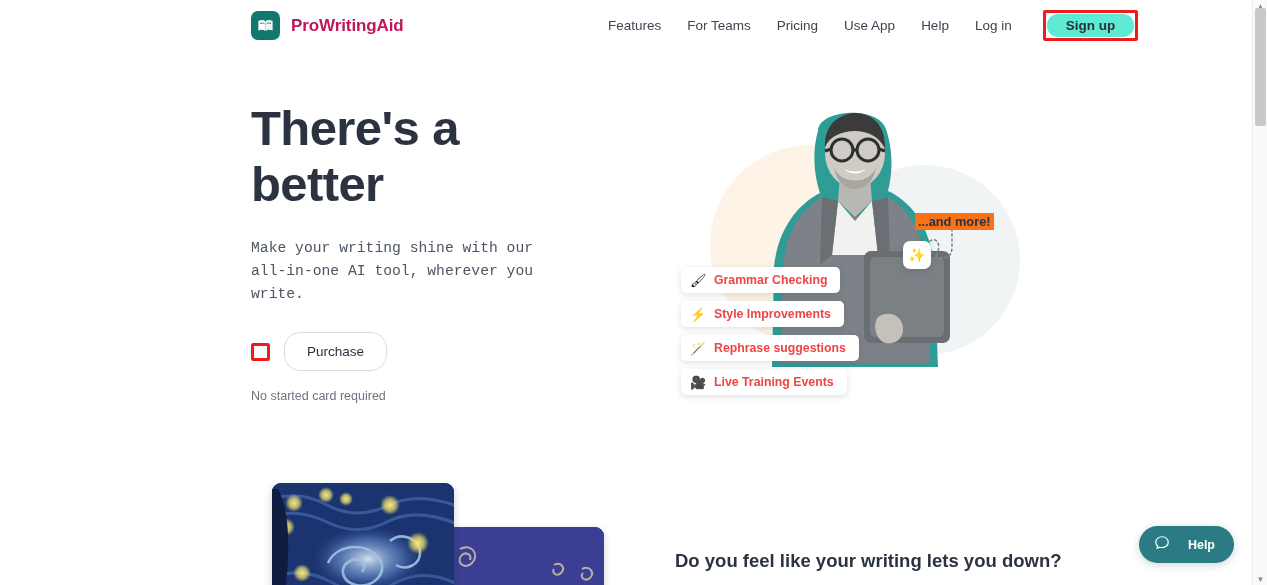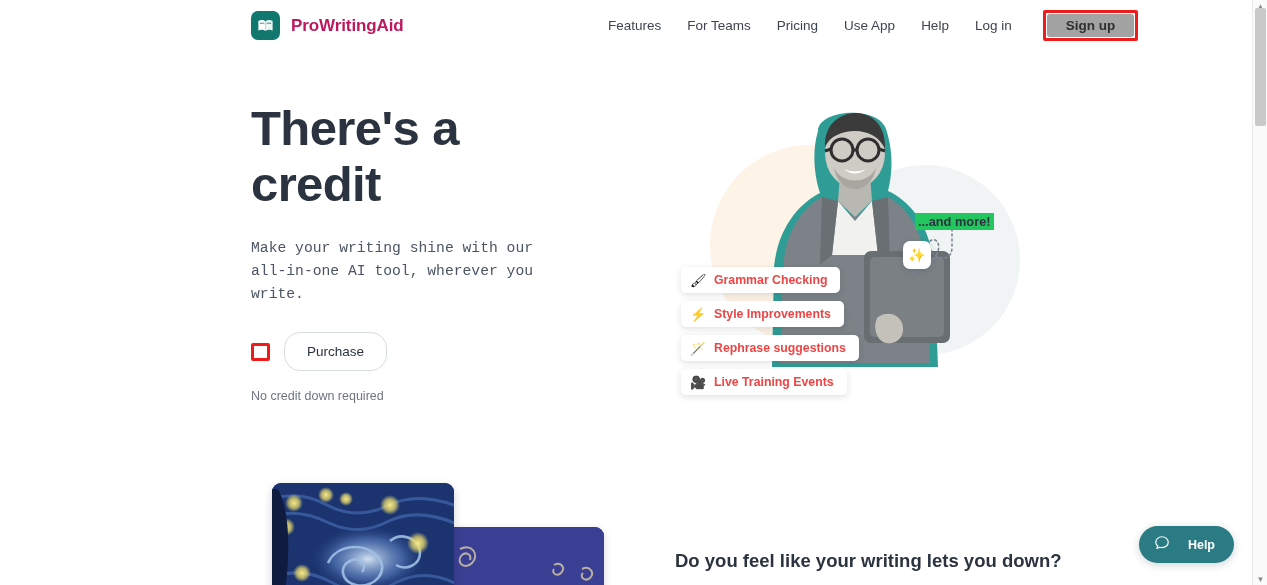--- a/index.html
+++ b/index.html
@@ -73,27 +73,27 @@
     position: absolute;
     border: 3px solid #ee1c1c;
     border-radius: 2px;
     pointer-events: none;
   }
   .annot-signup {
     left: 0; top: 0; right: 0; bottom: 0;
   }
   .btn-signup {
     display: inline-block;
-    background: #a3a3a3;
+    background: #5eead4;
     color: #2f2f2f;
     font-size: 13.5px;
     font-weight: bold;
     padding: 4px 19px;
     border: none;
-    border-radius: 3px;
+    border-radius: 11px;
     cursor: pointer;
     font-family: "Liberation Sans", sans-serif;
     white-space: nowrap;
   }
 
   
   .hero {
     position: absolute;
     left: 0; top: 50px;
     width: 1252px;
@@ -225,21 +225,21 @@
     display: flex; align-items: center; justify-content: center;
     font-size: 14px;
   }
   .and-more {
     position: absolute;
     left: 265px; top: 108px;
     font-size: 12.8px;
     font-weight: bold;
     color: #2c3340;
     white-space: nowrap;
-    background: #22c55e;
+    background: #f97316;
     padding: 1px 3px;
   }
   .curl { position: absolute; left: 240px; top: 120px; }
 
   
   .lower {
     position: absolute;
     left: 0; top: 450px;
     width: 1252px; height: 135px; margin-left: 14px;
   }
@@ -345,36 +345,36 @@
         <span class="annot-box annot-signup"></span>
         <button class="btn-signup">Sign up</button>
       </span>
     </nav>
   </div>
 
   <div class="hero">
 
     <div class="hero-copy">
       <h1 class="hero-title">
-        <span>There's a credit</span><br>
+        <span>There's a better</span><br>
       </h1>
 
       <p class="hero-sub">
         <span>Make your writing shine with our all-in-one AI tool,</span>
         <span>wherever you write.</span>
       </p>
 
       <div class="cta-row">
         <span class="getstarted-wrap">
           <span class="annot-box annot-getstarted"></span>
         </span>
         <button class="btn-purchase">Purchase</button>
       </div>
 
-      <div class="nocard">No credit down required</div>
+      <div class="nocard">No started card required</div>
     </div>
 
     <div class="hero-art">
       <div class="blob-cream"></div>
       <div class="blob-gray"></div>
 
       <svg class="person" viewBox="0 0 190 270">
 
         <path d="M58 26 C58 4, 118 0, 126 24 C134 48, 132 70, 128 86
                  C150 96, 170 120, 174 160 L178 262 L12 262 L14 162

